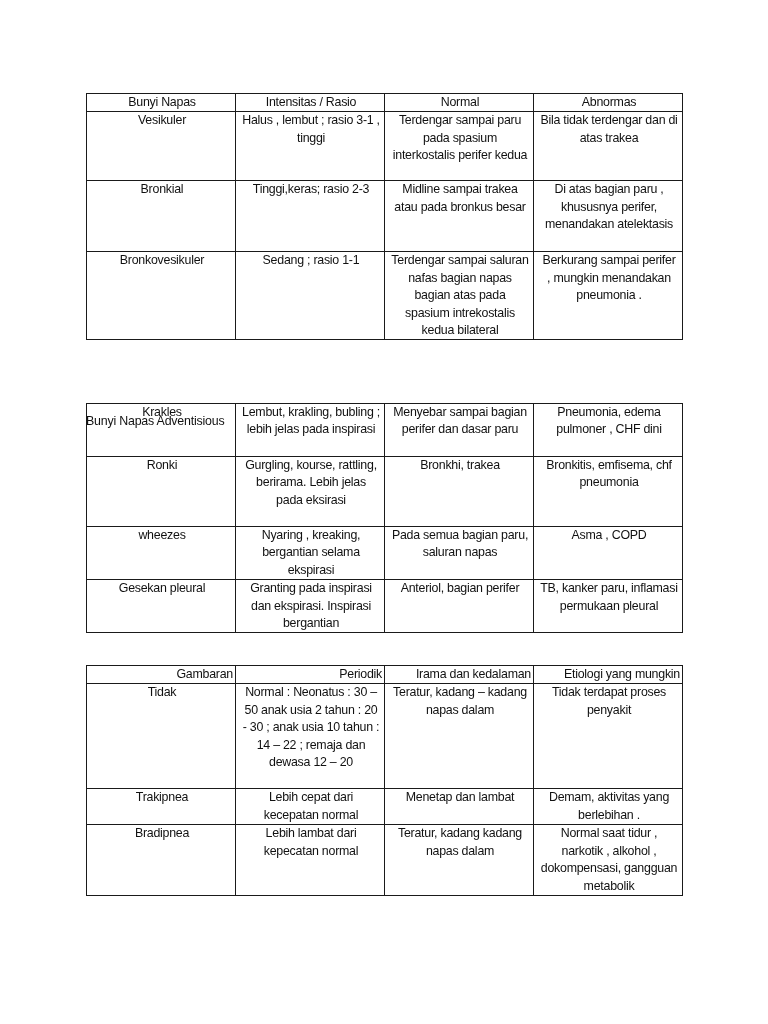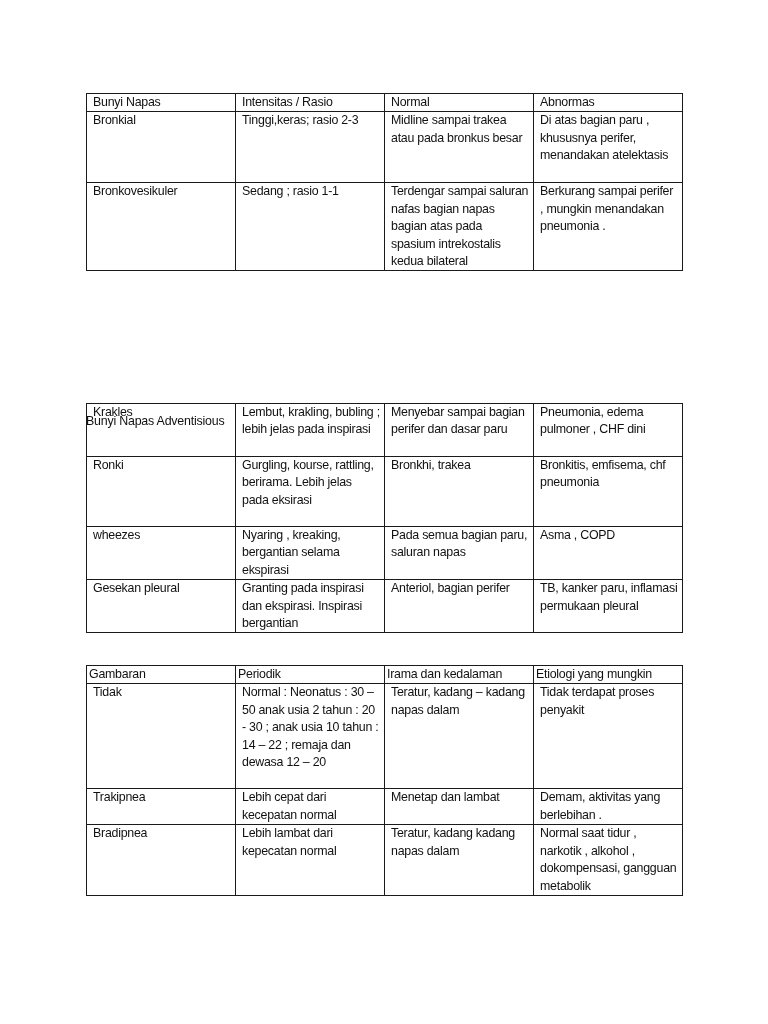--- a/index.html
+++ b/index.html
@@ -29,32 +29,32 @@
       table-layout: fixed;
       font-size: 12.4px;
       line-height: 17.4px;
       letter-spacing: -0.25px;
     }
     table.doc td, table.doc th {
       border: 1.3px solid #1a1a1a;
       vertical-align: top;
       padding: 0 4px 0 6px;
       font-weight: normal;
-      text-align: left;
+      text-align: center;
       white-space: normal;
       word-wrap: break-word;
     }
     table.doc col.c1 { width: 149px; }
     table.doc col.c2 { width: 149px; }
     table.doc col.c3 { width: 149px; }
     table.doc col.c4 { width: 149px; }
     #t1 { top: 93px; }
     #t2 { top: 403px; }
     #t3 { top: 665px; }
-    #t3 th { text-align: left; padding: 0 2px; }
+    #t3 th { text-align: right; padding: 0 2px; }
     .section-title {
       position: absolute;
       left: 86px;
       width: 596px;
       top: 371px;
       text-align: left;
       font-size: 12.4px;
       letter-spacing: -0.2px;
       margin-top: 43px;
     }
@@ -71,20 +71,26 @@
         <col class="c2">
         <col class="c3">
         <col class="c4">
       </colgroup>
     <tbody>
         <tr>
       <td>Bunyi Napas</td>
       <td>Intensitas / Rasio</td>
       <td>Normal</td>
       <td>Abnormas</td>
+    </tr>
+    <tr style="height:69px">
+      <td>Vesikuler</td>
+      <td>Halus , lembut ; rasio 3-1 , tinggi</td>
+      <td>Terdengar sampai paru pada spasium interkostalis perifer kedua</td>
+      <td>Bila tidak terdengar dan di atas trakea</td>
     </tr>
     <tr style="height:71px">
       <td>Bronkial</td>
       <td>Tinggi,keras; rasio 2-3</td>
       <td>Midline sampai trakea atau pada bronkus besar</td>
       <td>Di atas bagian paru , khususnya perifer, menandakan atelektasis</td>
     </tr>
     <tr style="height:88px">
       <td>Bronkovesikuler</td>
       <td>Sedang ; rasio 1-1</td>

